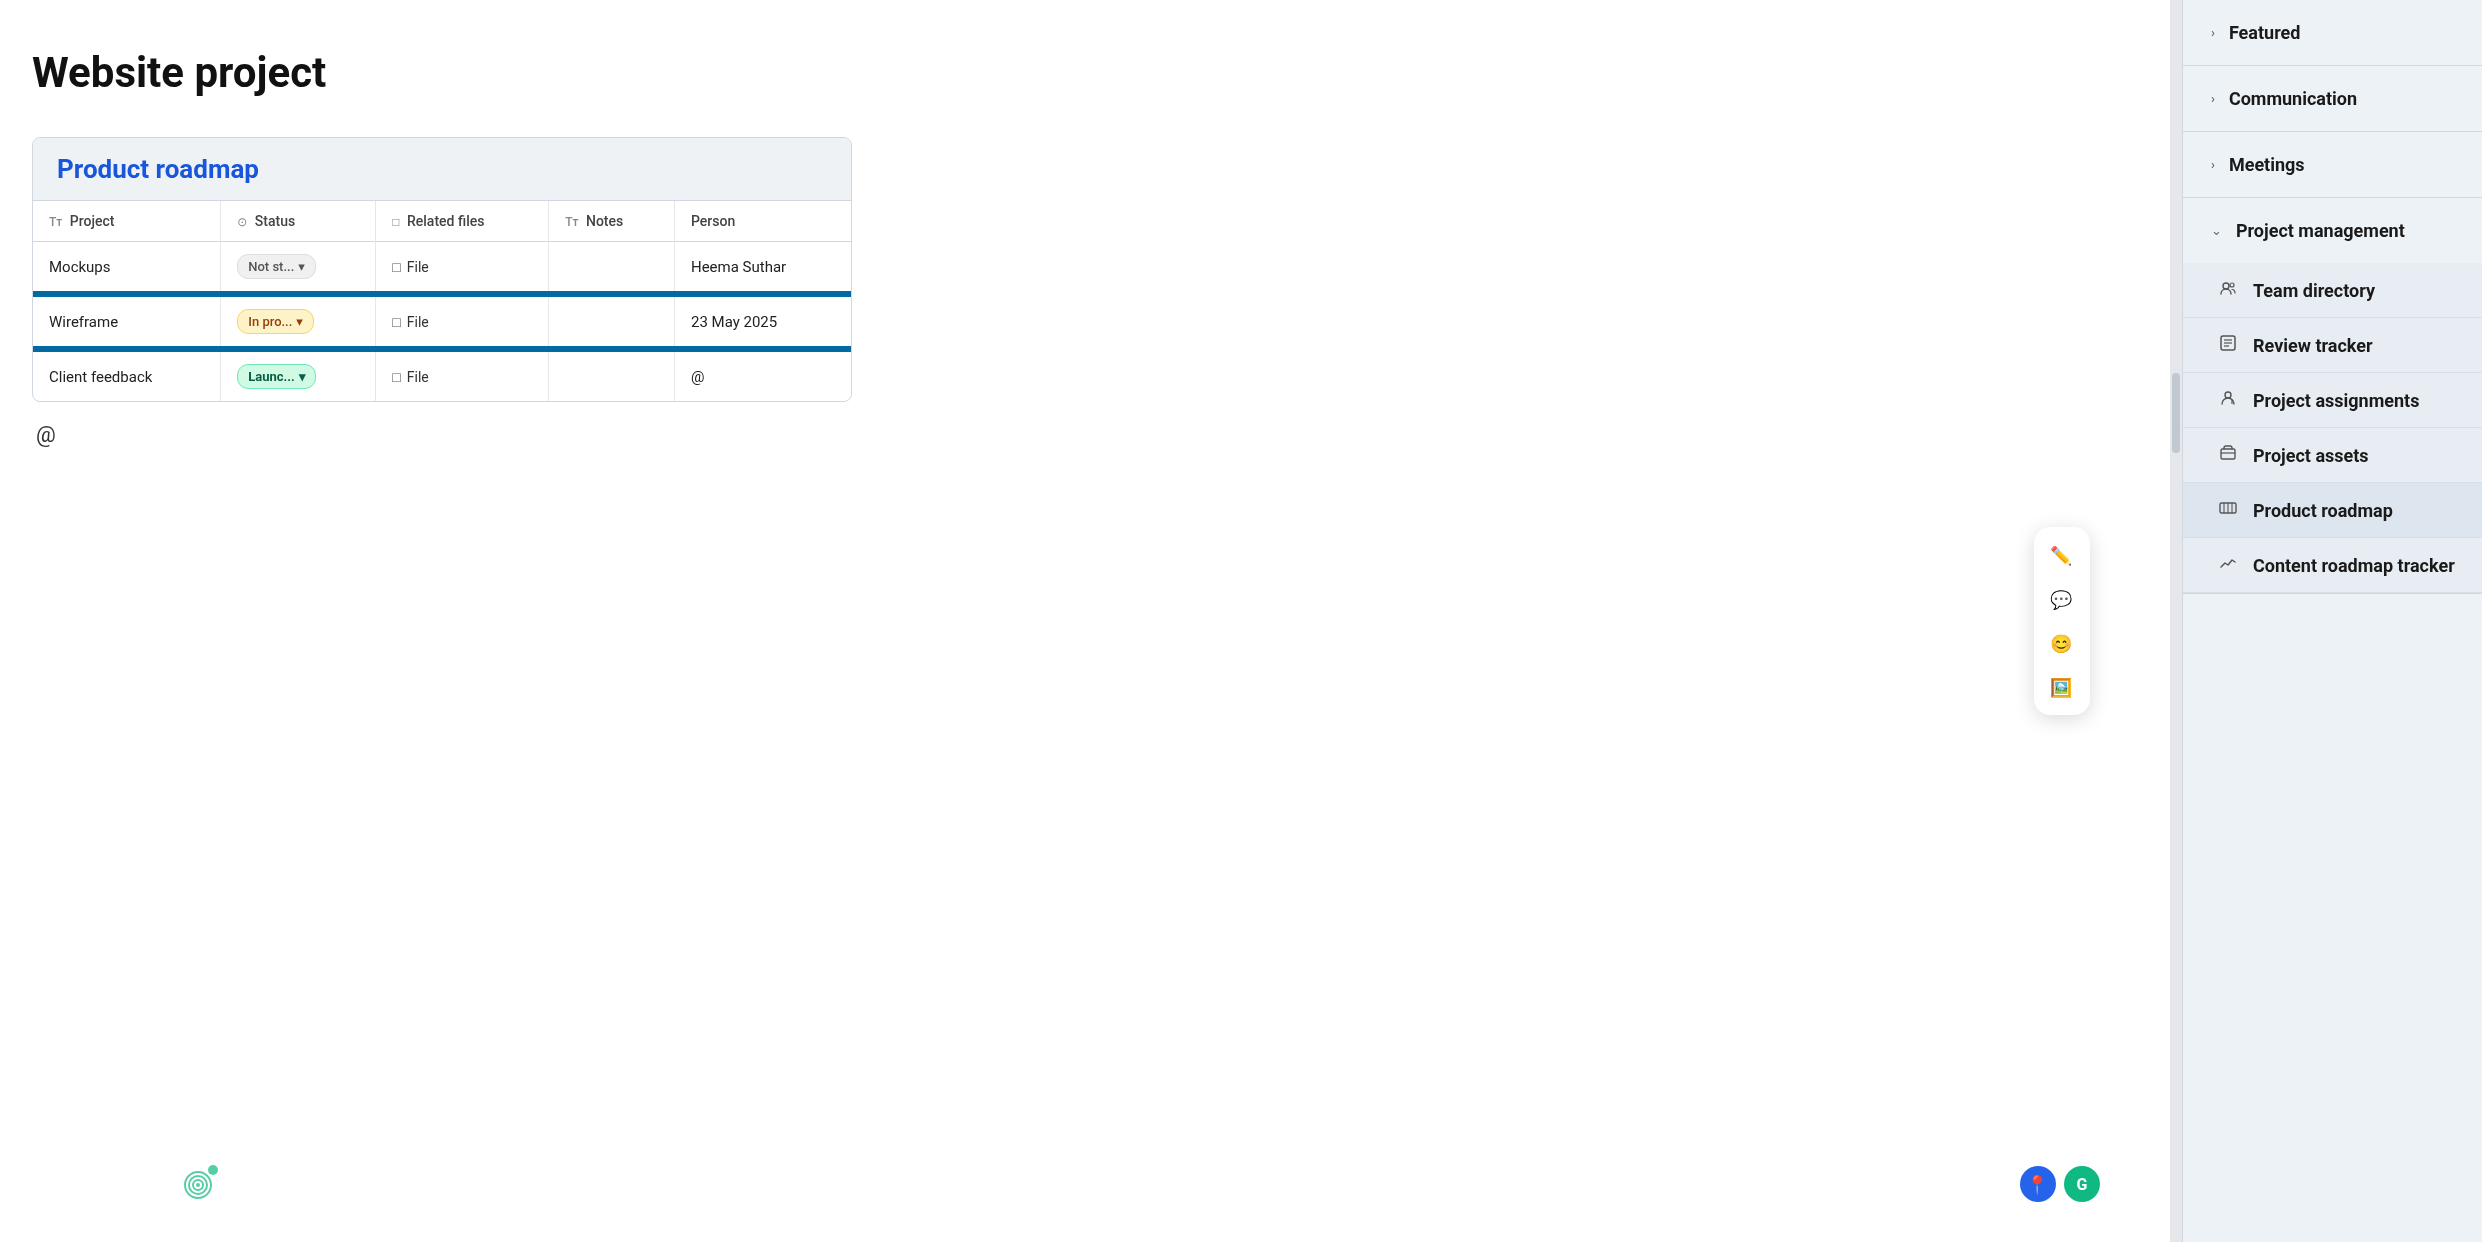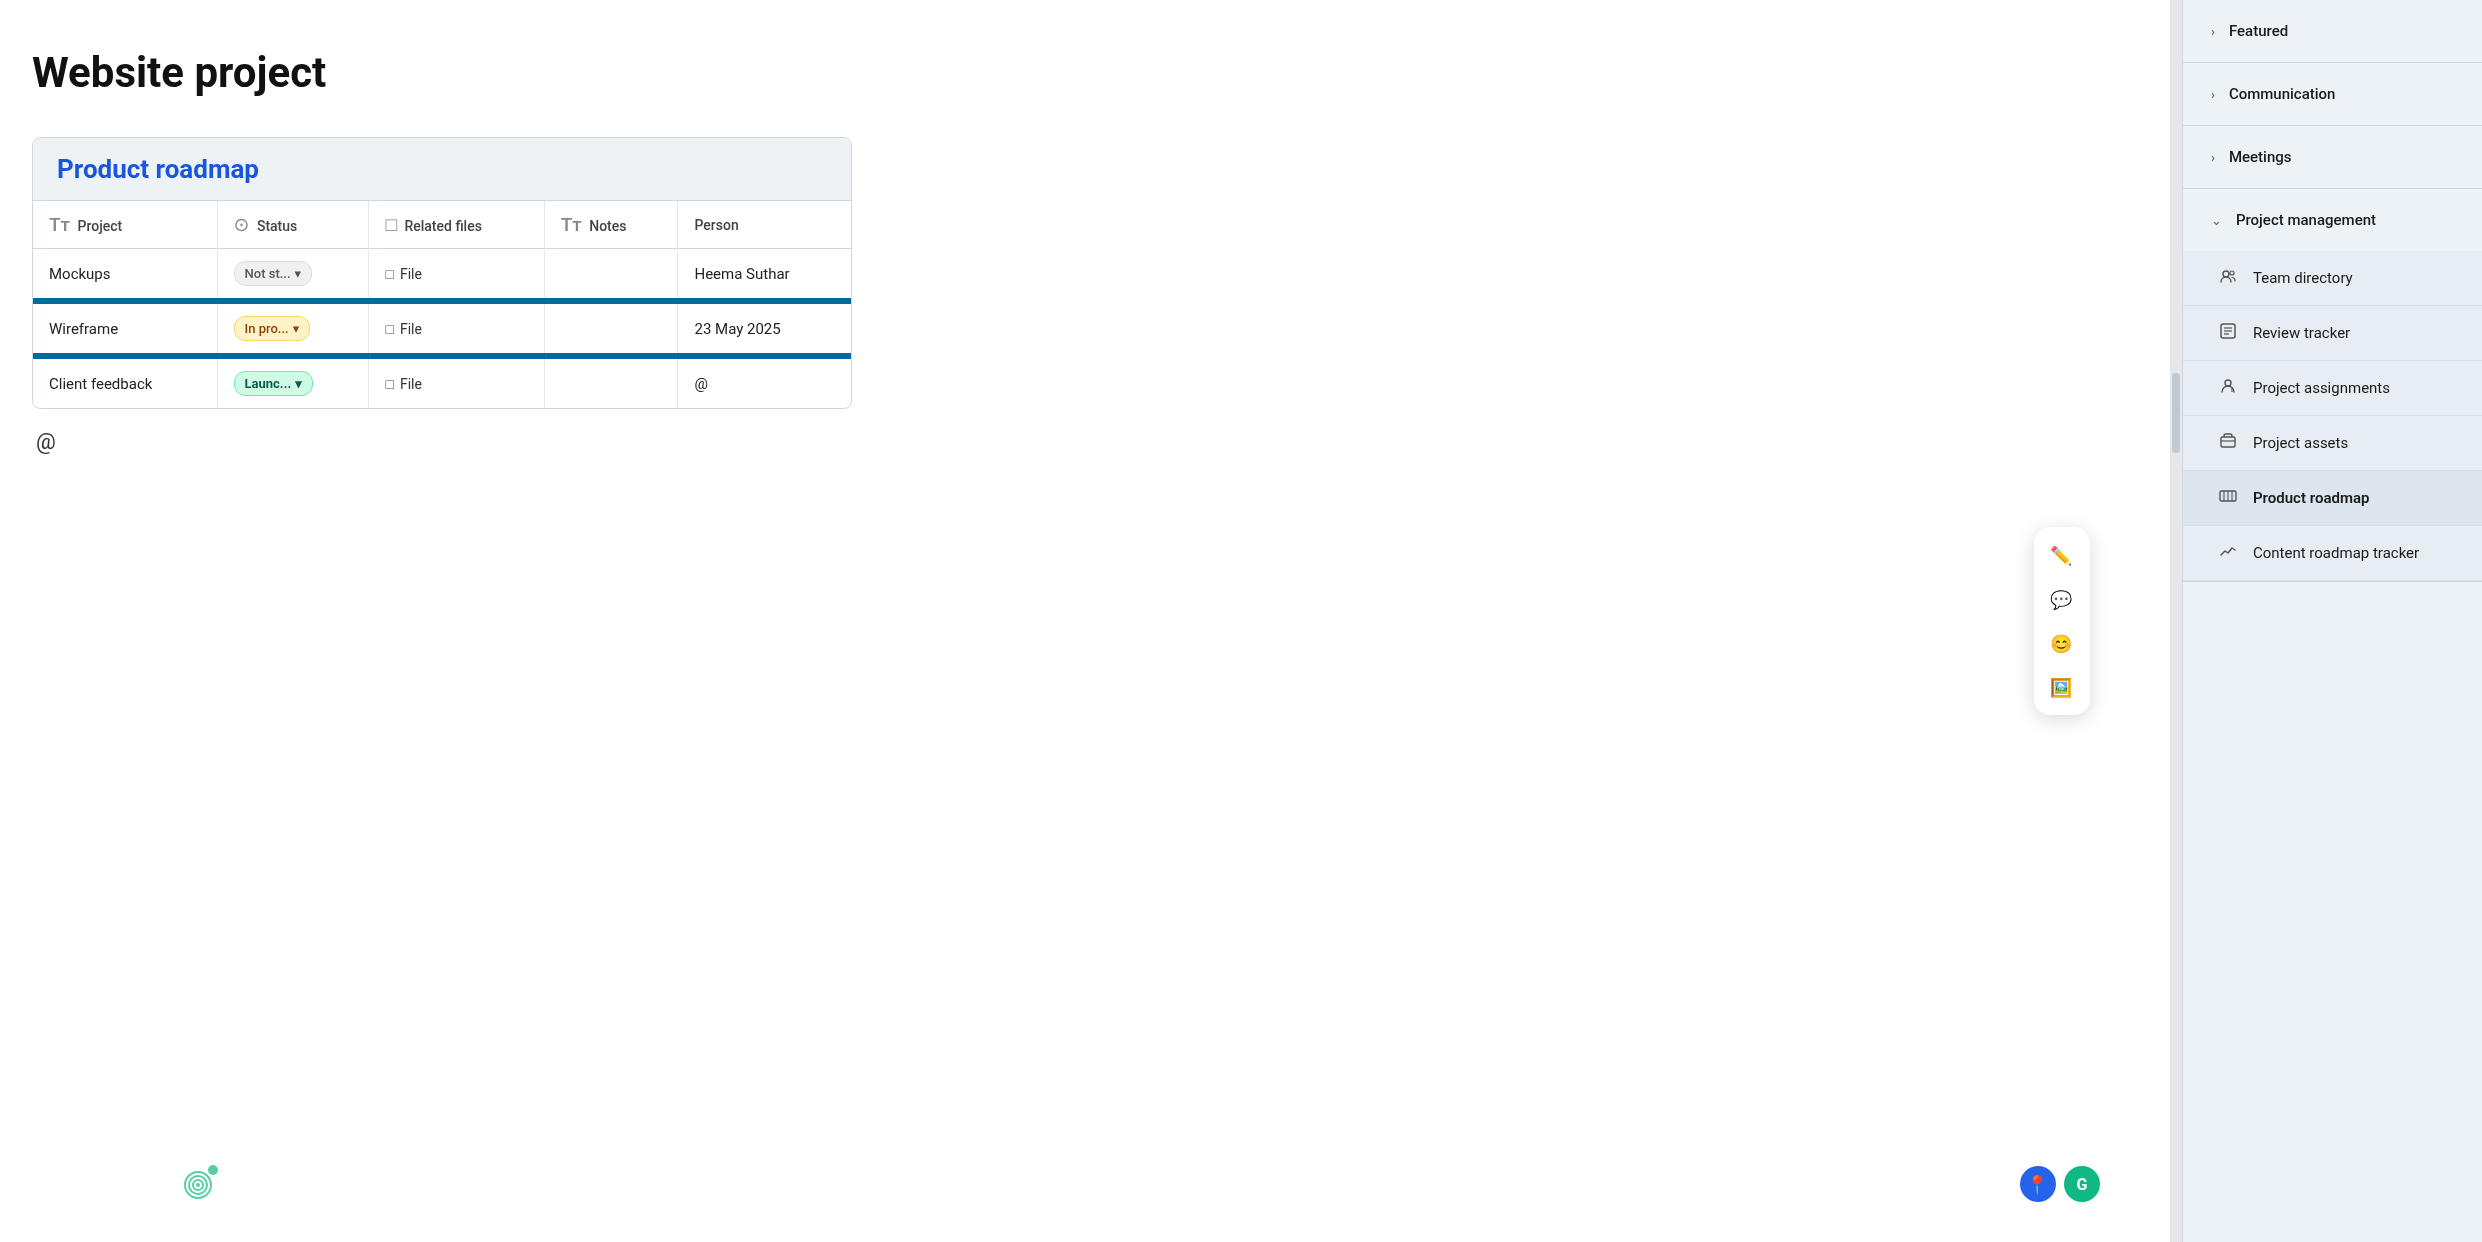--- a/index.html
+++ b/index.html
@@ -67,21 +67,21 @@
     }
 
     thead th:last-child {
       border-right: none;
     }
 
     thead th .col-icon {
       display: inline-block;
       margin-right: 4px;
       color: #888;
-      font-size: 19px;
+      font-size: 12px;
     }
 
     tbody tr {
       border-bottom: 6px solid #0369a1;
     }
 
     tbody tr:last-child {
       border-bottom: none;
     }
 
@@ -264,22 +264,23 @@
       border-bottom: 1px solid #d0d7de;
     }
 
     .sidebar-chevron {
       font-size: 13px;
       color: #666;
       margin-right: 2px;
     }
 
     .sidebar-item-label {
-      font-size: 15px;
+      font-size: 18px;
       color: #1a1a1a;
+      font-weight: bold;
     }
 
     .sidebar-category {
       display: flex;
       align-items: center;
       padding: 22px 28px;
       cursor: pointer;
       gap: 12px;
       font-size: 16px;
       font-weight: 500;

